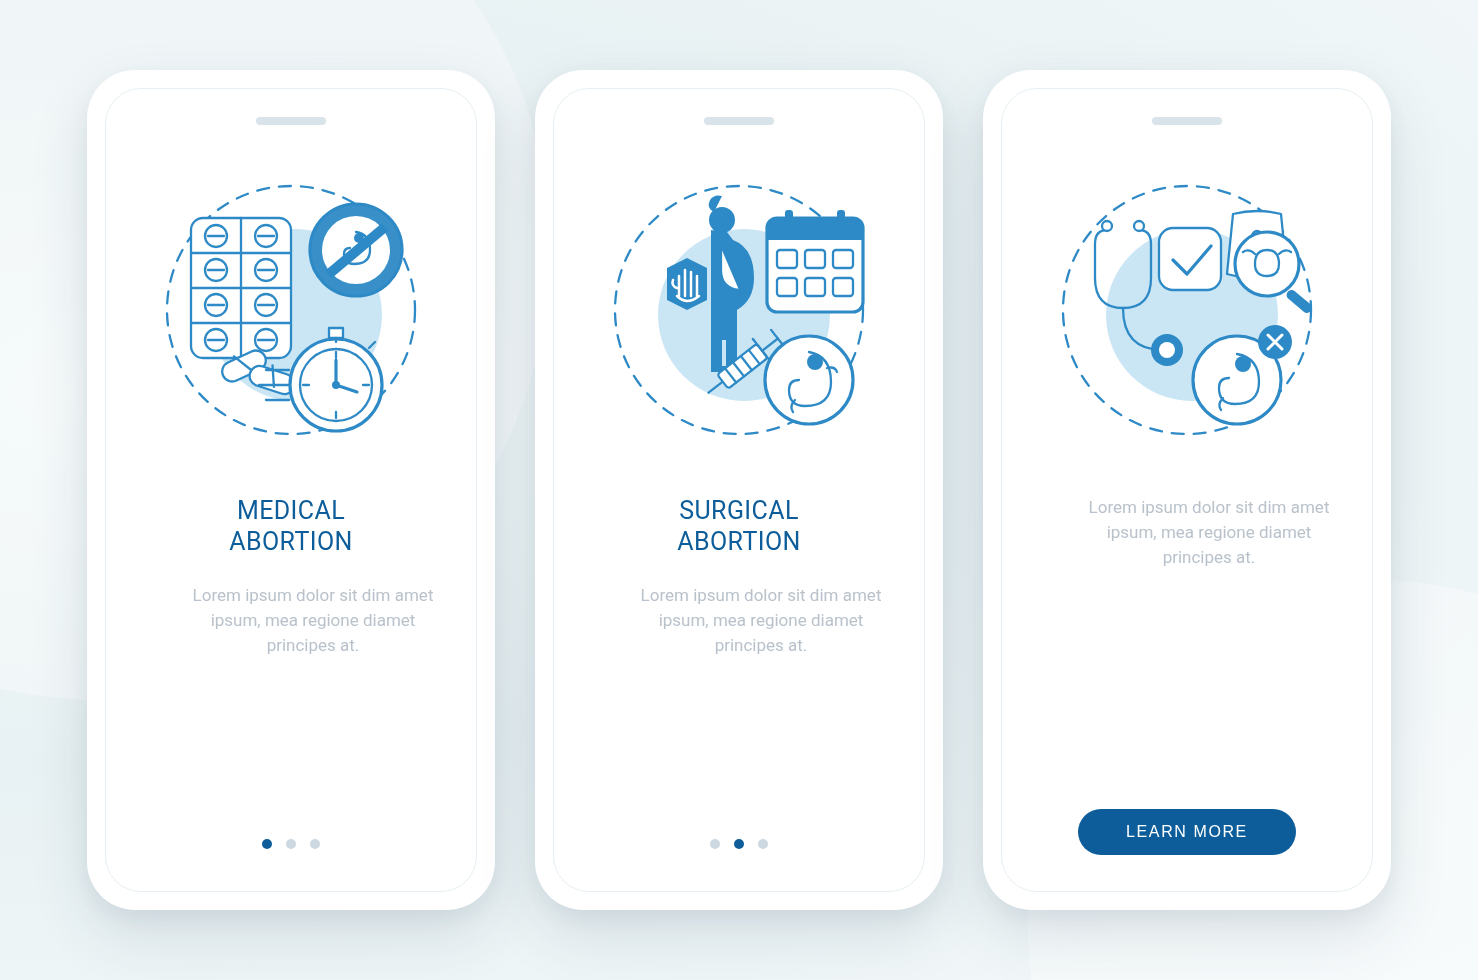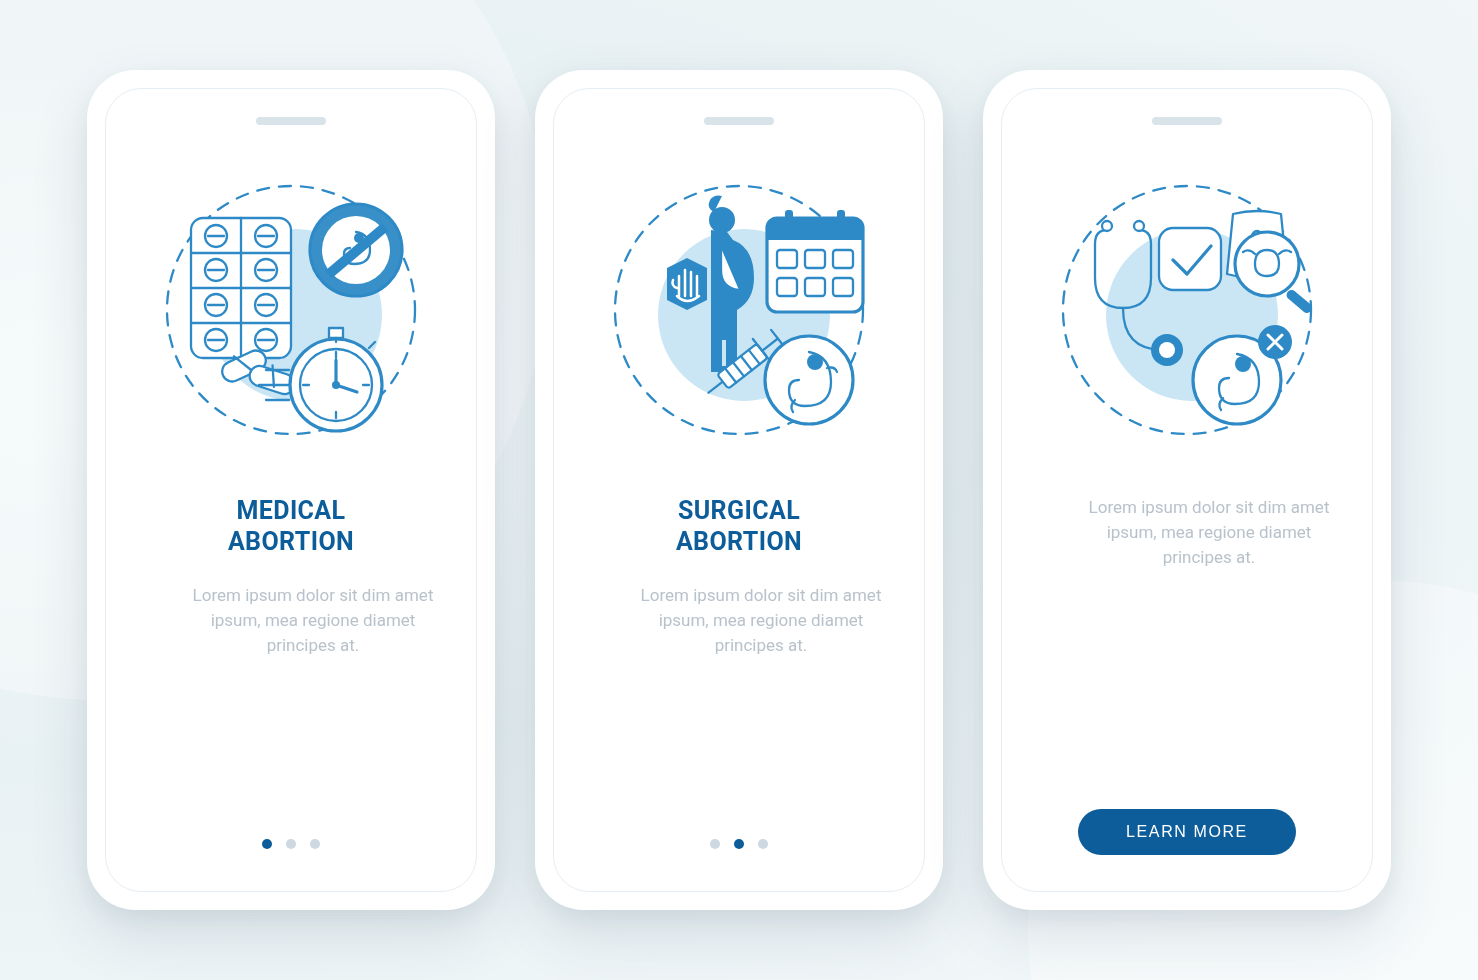--- a/index.html
+++ b/index.html
@@ -57,21 +57,21 @@
   .illus {
     width: 280px;
     height: 290px;
     display: flex;
     align-items: center;
     justify-content: center;
     margin-bottom: 40px;
   }
   .title {
     color: #0d5d9a;
-    font-weight: 700;
+    font-weight: 400;
     font-size: 25px;
     letter-spacing: 0.4px;
     text-align: center;
     line-height: 1.24;
     margin-bottom: 26px;
     white-space: pre-line;
   }
   .desc {
     color: #b9c2cb;
     font-size: 17px;

